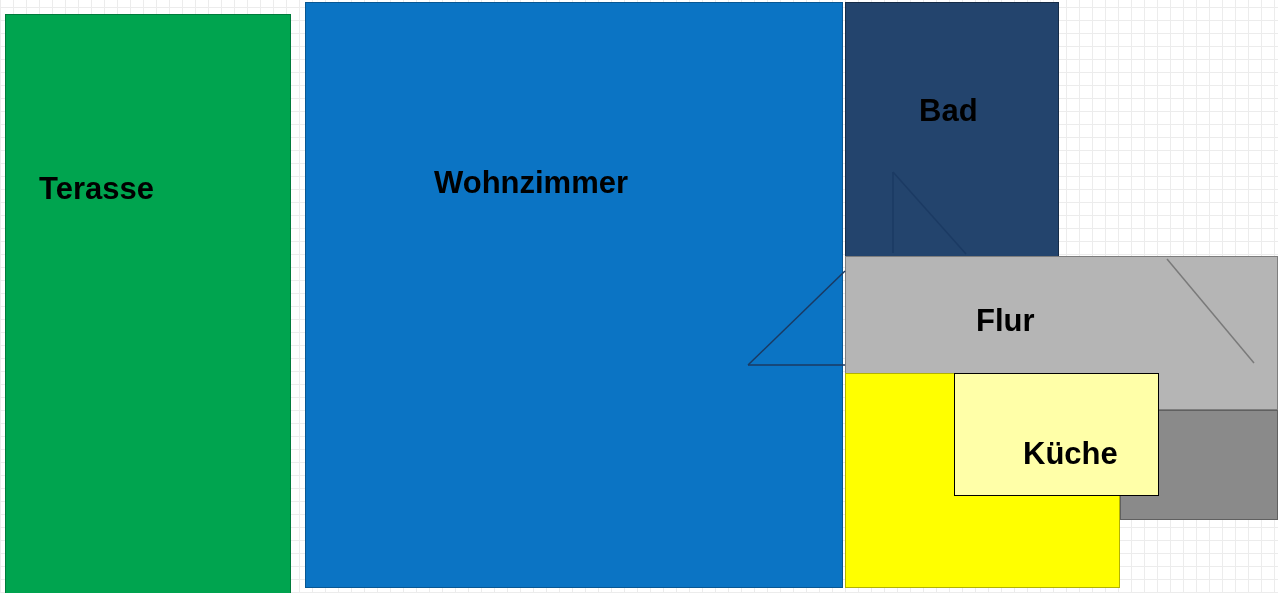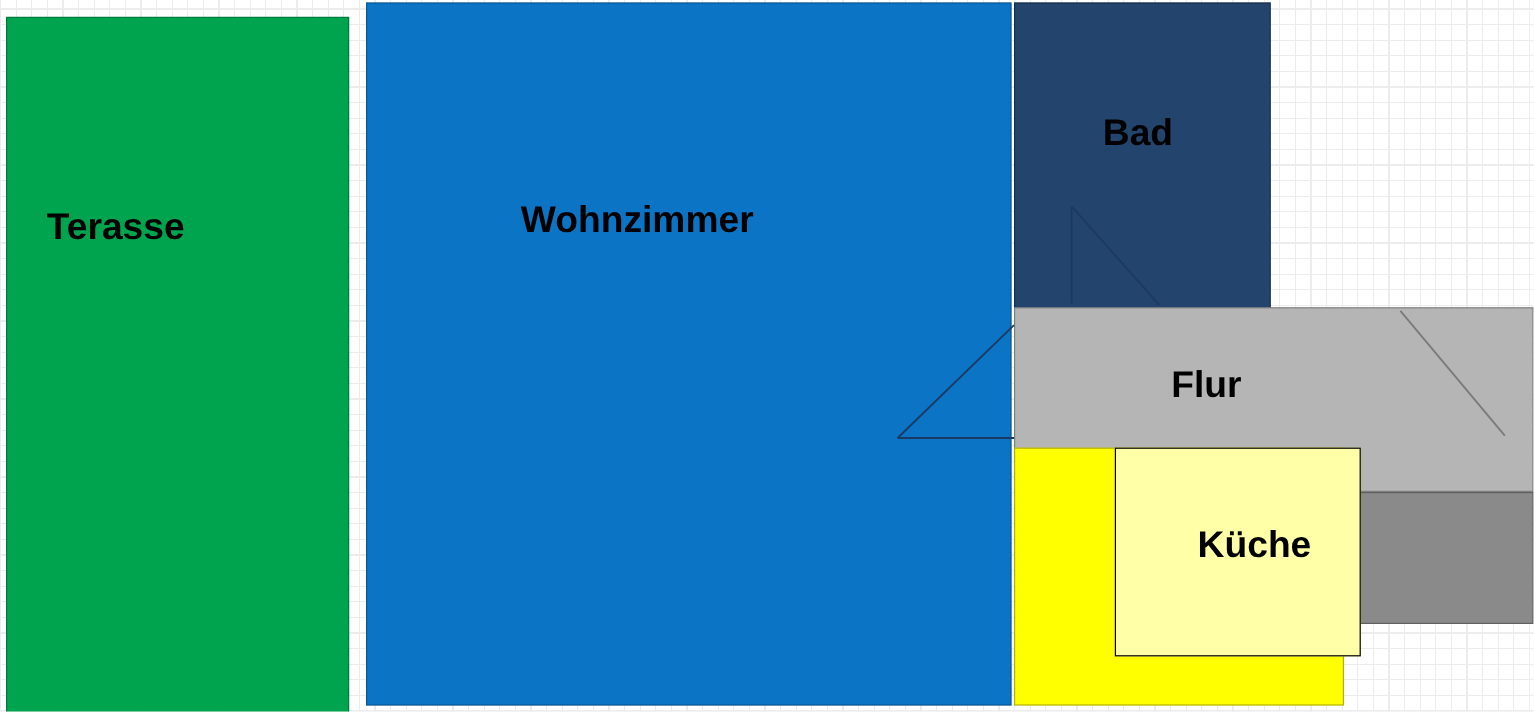--- a/index.html
+++ b/index.html
@@ -40,21 +40,21 @@
   .bad          { left: 845px;  top: 2px;   width: 214px; height: 311px; border: 1px solid rgba(0,0,0,0.35); text-align: right; }
   .bad .label   { left: 73px;   top: 92px;  font-size: 31px; }
 
   .flur         { left: 845px;  top: 256px; width: 433px; height: 154px; border: 1px solid rgba(0,0,0,0.30); }
   .flur .label  { left: 130px;  top: 48px;  font-size: 31px; }
 
   .flur-dark    { left: 1120px; top: 410px; width: 158px; height: 110px; border: 1px solid rgba(0,0,0,0.30); }
 
   .kueche-outer { left: 845px;  top: 373px; width: 275px; height: 215px; border: 1px solid rgba(0,0,0,0.30); }
 
-  .kueche       { left: 929px;  top: 373px; width: 205px; height: 174px; border: 1px solid #000000; }
+  .kueche       { left: 954px;  top: 373px; width: 205px; height: 123px; border: 1px solid #000000; }
   .kueche .label{ left: 68px;   top: 64px;  font-size: 31px; }
 
   .doors {
     position: absolute;
     left: 0; top: 0;
     width: 1278px;
     height: 593px;
     pointer-events: none;
   }
 </style>

